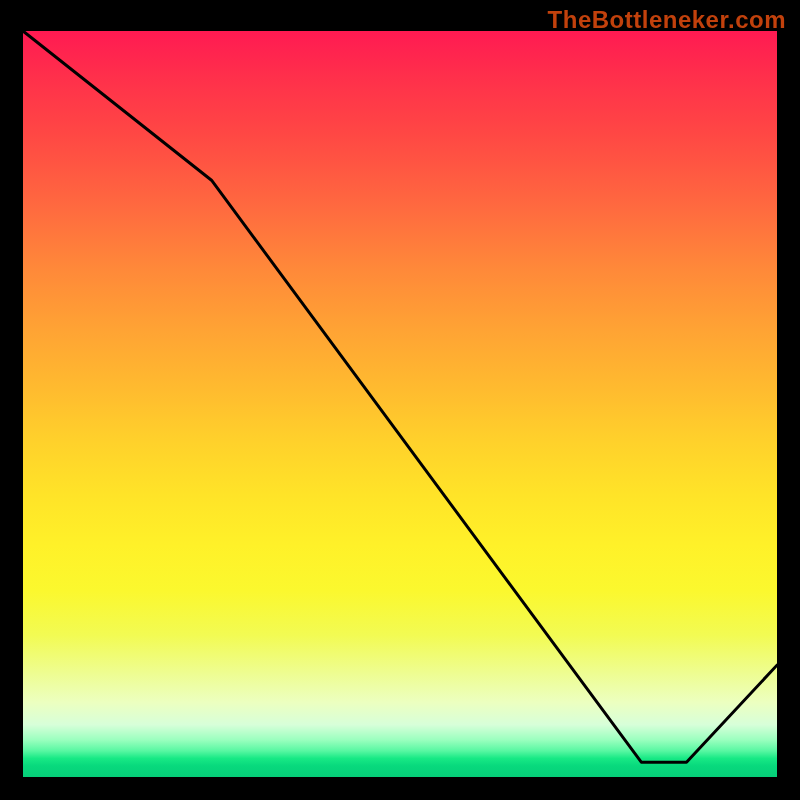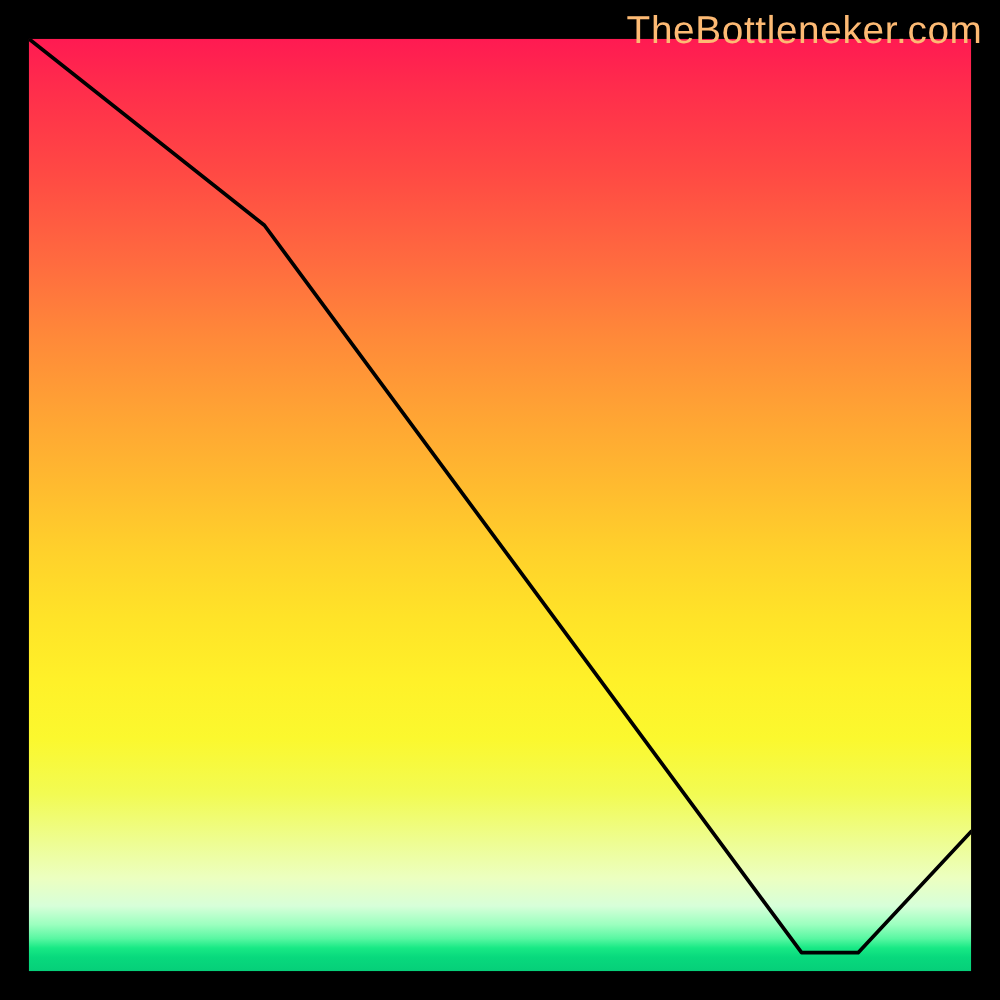--- a/index.html
+++ b/index.html
@@ -7,24 +7,24 @@
   .container {
     width: 800px;
     height: 800px;
     position: relative;
     background: #000;
   }
   .watermark {
     position: absolute;
     top: 6px;
     right: 14px;
-    color: #fdba74;
+    color: #c2410c;
     font-family: Arial, sans-serif;
-    font-size: 31px;
-    font-weight: 400;
+    font-size: 24px;
+    font-weight: 700;
     letter-spacing: 0.5px;
     z-index: 20;
   }
   .plot-frame {
     position: absolute;
     left: 20px;
     top: 28px;
     width: 760px;
     height: 752px;
     border: 3px solid #000;

